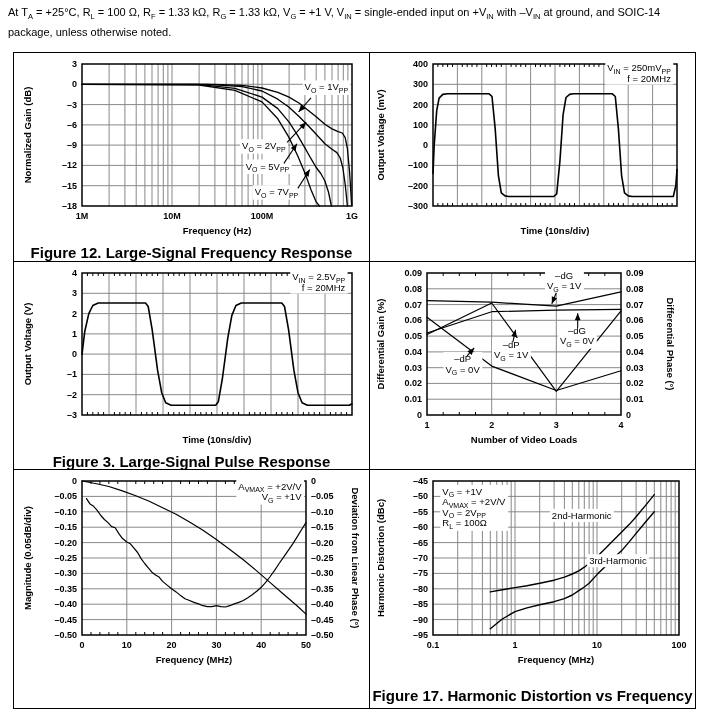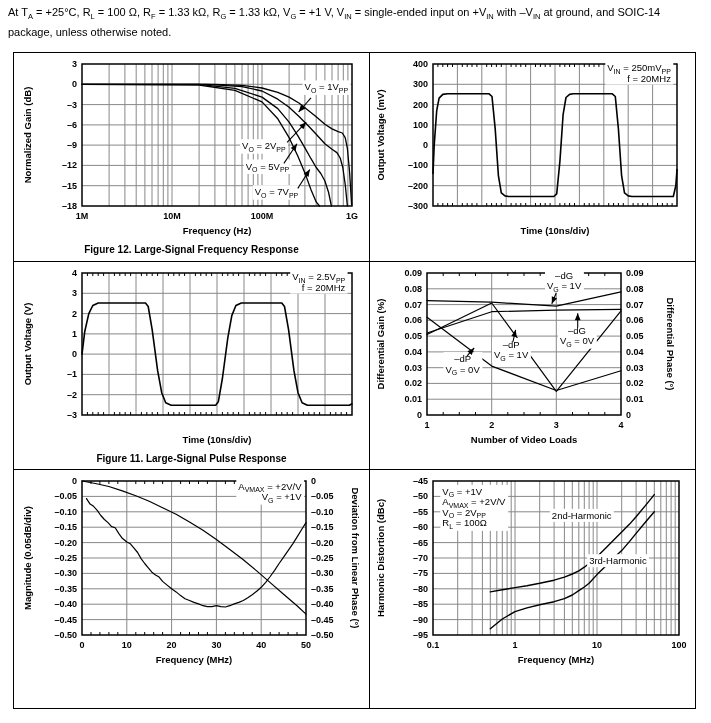--- a/index.html
+++ b/index.html
@@ -7,21 +7,21 @@
        font-family:"Liberation Sans",sans-serif}
   .header{position:absolute;left:8px;top:5px;width:696px;font-size:11px;line-height:14.5px}
   .header sub{font-size:7.5px}
   .figures{position:absolute;left:13px;top:52px;width:683px;height:657px;
            border:1.5px solid #000;box-sizing:border-box;display:grid;
            grid-template-columns:356px 1fr;grid-template-rows:209px 208px 1fr}
   .cell{border-right:1.2px solid #000;border-bottom:1.2px solid #000;box-sizing:border-box;
         display:flex;flex-direction:column;align-items:center;padding-top:3px;overflow:hidden}
   .cell:nth-child(2n){border-right:none}
   .cell:nth-child(n+5){border-bottom:none}
-  .caption{font-size:10px;font-weight:bold;margin-top:2px;padding-bottom:3px;white-space:nowrap}
+  .caption{font-size:15px;font-weight:bold;margin-top:2px;padding-bottom:3px;white-space:nowrap}
   .cell:nth-child(n+5) .caption{margin-top:auto;padding-bottom:6px}
   svg.chart{display:block;flex:0 0 auto}
 </style>
 </head>
 <body>
 
 <div class="header">At T<sub>A</sub> = +25°C, R<sub>L</sub> = 100 Ω, R<sub>F</sub> = 1.33 kΩ, R<sub>G</sub> = 1.33 kΩ, V<sub>G</sub> = +1 V, V<sub>IN</sub> = single-ended input on +V<sub>IN</sub> with –V<sub>IN</sub> at ground, and SOIC-14 package, unless otherwise noted.</div>
 
 <div class="figures">
   <div class="cell">
@@ -350,21 +350,21 @@
         <g font-size="9.5" font-weight="bold">
           <text transform="translate(13 79) rotate(-90)" text-anchor="middle">Output Voltage (V)</text>
           <text x="199.0" y="178" text-anchor="middle">Time (10ns/div)</text>
         </g>
         <g font-size="9.5">
           <rect x="272.2" y="5.1" width="57.4" height="23.5" fill="#fff"></rect>
           <text x="327.3" y="15.1" text-anchor="end"><tspan>V</tspan><tspan dy="2.5" font-size="7">IN</tspan><tspan dy="-2.5"> = 2.5V</tspan><tspan dy="2.5" font-size="7">PP</tspan></text>
           <text x="327.3" y="25.6" text-anchor="end"><tspan>f = 20MHz</tspan></text>
         </g>
       </svg>
-    <div class="caption">Figure 11. Large-Signal Pulse Response</div>
+    <div class="caption">Figure 3. Large-Signal Pulse Response</div>
   </div>
   <div class="cell">
     <svg class="chart" width="324" height="186" viewBox="0 0 324 186" font-family="&quot;Liberation Sans&quot;, sans-serif">
         <g stroke="#888" stroke-width="1">
           <line x1="120.7" y1="8" x2="120.7" y2="150"></line>
           <line x1="185.3" y1="8" x2="185.3" y2="150"></line>
           <line x1="56" y1="23.8" x2="250" y2="23.8"></line>
           <line x1="56" y1="39.6" x2="250" y2="39.6"></line>
           <line x1="56" y1="55.3" x2="250" y2="55.3"></line>
           <line x1="56" y1="71.1" x2="250" y2="71.1"></line>
@@ -635,14 +635,15 @@
         </g>
         <g font-size="9.5">
           <rect x="178.9" y="35.9" width="63.9" height="13.0" fill="#fff"></rect>
           <text x="210.7" y="45.9" text-anchor="middle"><tspan>2nd-Harmonic</tspan></text>
         </g>
         <g font-size="9.5">
           <rect x="216.1" y="81.2" width="61.8" height="13.0" fill="#fff"></rect>
           <text x="246.9" y="91.2" text-anchor="middle"><tspan>3rd-Harmonic</tspan></text>
         </g>
       </svg>
+    <div class="caption">Figure 17. Harmonic Distortion vs Frequency</div>
   </div>
 </div>
 
 </body></html>

